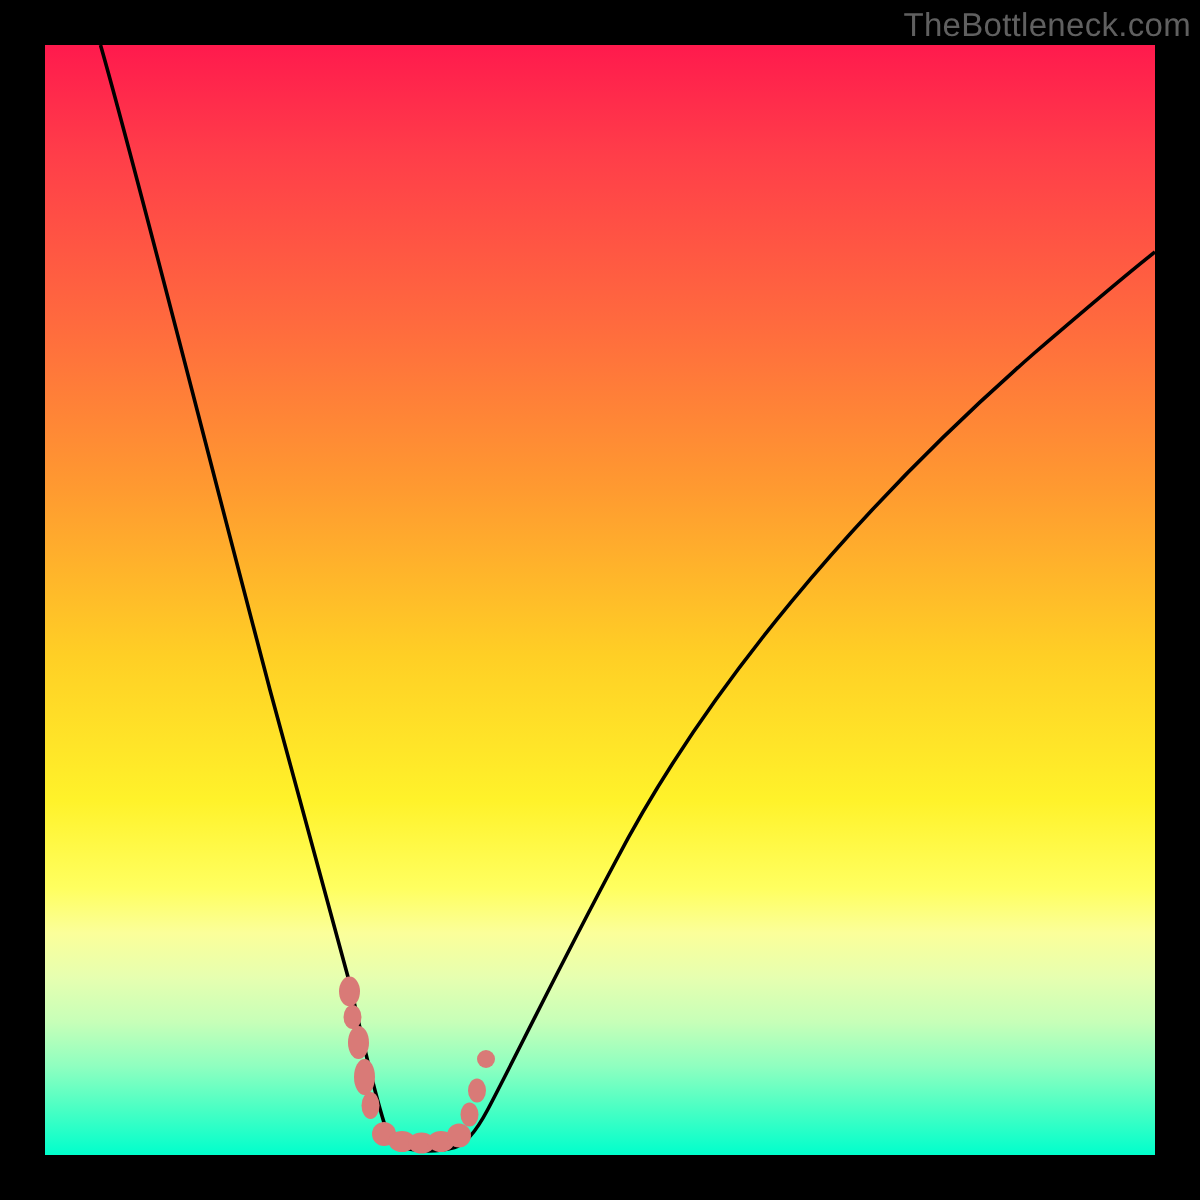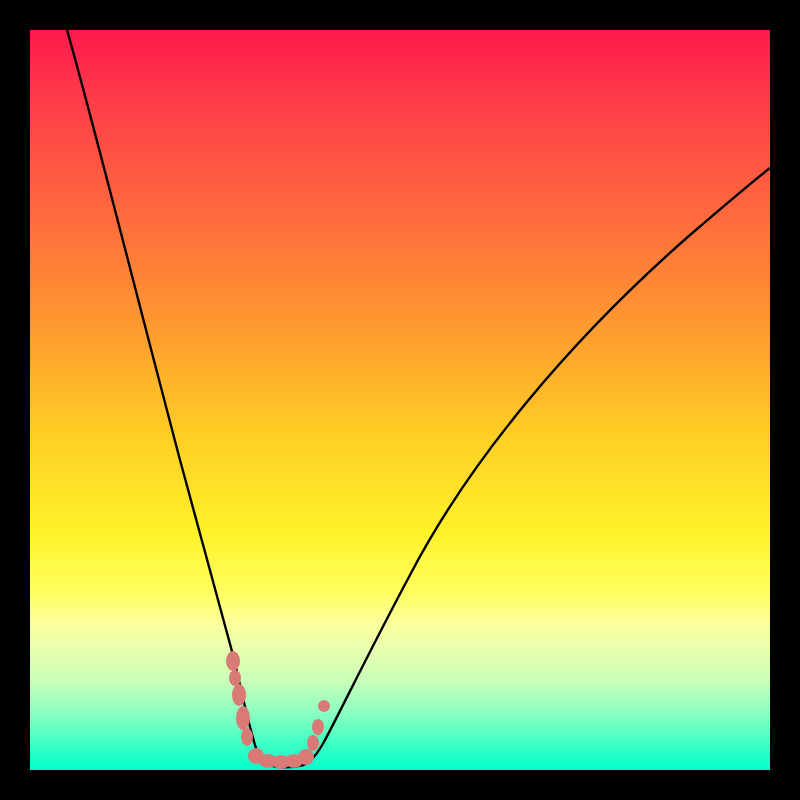--- a/index.html
+++ b/index.html
@@ -64,20 +64,21 @@
     stroke-width: 2.4;
   }
   .blob {
     fill: #d97a77;
   }
 </style>
 </head>
 <body>
 
 <div class="frame">
+  <div class="watermark">TheBottleneck.com</div>
 
   <div class="plot">
     <svg class="curves" viewBox="0 0 740 740" preserveAspectRatio="none">
 
       <path class="curve-main" d="M 37 0
                C 60 80, 100 240, 150 430
                C 175 520, 190 575, 203 625
                C 209 650, 216 685, 225 715
                C 228 726, 232 733, 238 735
                C 250 738, 262 738, 273 735

